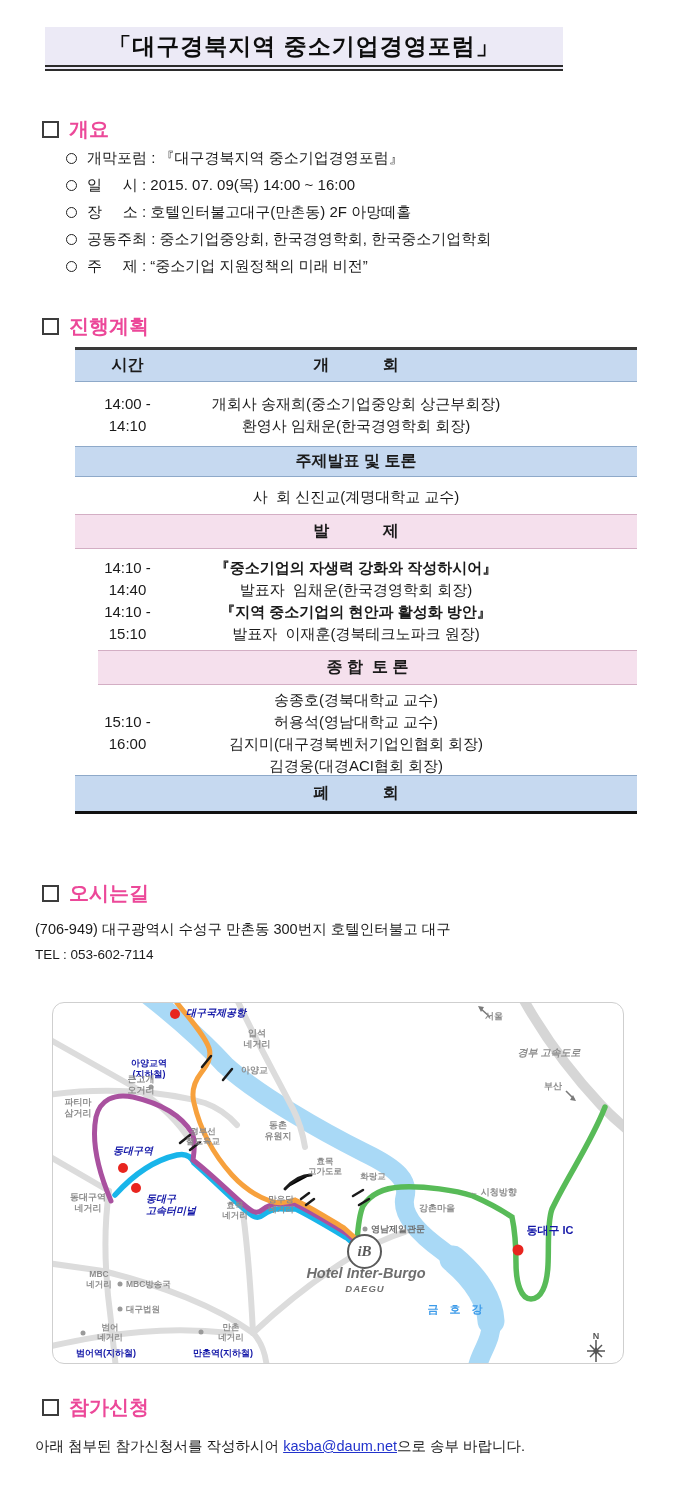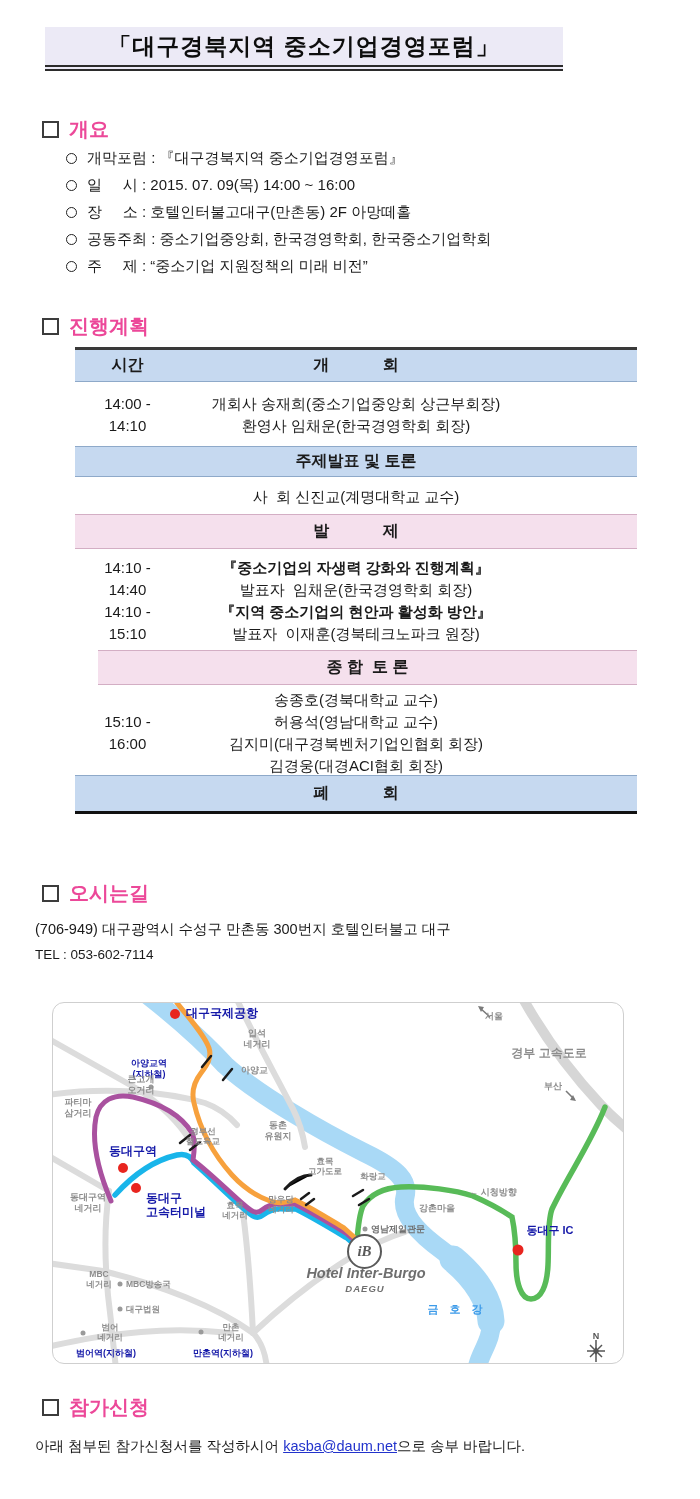--- a/index.html
+++ b/index.html
@@ -45,21 +45,21 @@
   .map{position:absolute;left:52px;top:1002px;width:570px;height:360px;background:#fff;
        border:1.5px solid #cfcfcf;border-radius:12px;overflow:hidden;}
   .map svg{position:absolute;left:0;top:0;}
   .ml{position:absolute;font-size:9px;line-height:1.2;color:#8d8d8d;font-weight:600;
       text-align:center;transform:translate(-50%,-50%);white-space:pre;}
   .ml.left{transform:translate(0,-50%);text-align:left;}
   .ml.navy{color:#1418a8;font-weight:bold;}
   .ml.blue{color:#3d9be9;font-weight:bold;letter-spacing:4px;font-size:11px;}
   .ml.hotel{color:#6e6e6e;font-weight:bold;font-style:italic;font-size:14.5px;white-space:nowrap;}
   .ml.hotelsub{color:#6e6e6e;font-weight:bold;font-style:italic;font-size:9.5px;letter-spacing:1px;}
-  .ml.s10{font-size:12px;}
+  .ml.s10{font-size:10px;font-style:italic;}
   .ml.s11{font-size:11px;}
   .ml.s8{font-size:8.5px;}
   .logo-circle{position:absolute;left:294px;top:231px;width:31px;height:31px;border:2.5px solid #5a5a5a;
        border-radius:50%;background:#fff;display:flex;align-items:center;justify-content:center;
        font-style:italic;font-weight:bold;font-size:15px;color:#5a5a5a;font-family:"Liberation Serif",serif;}
 
   
   .reg-line{position:absolute;left:35px;top:1437px;font-size:14.5px;}
   .reg-line a{color:#2233cc;text-decoration:underline;}
   .reg-tel{position:absolute;left:35px;top:1526px;font-size:15px;}
@@ -136,21 +136,21 @@
   </div>
 
   <div class="row" style="height:101px;">
     <div class="timecol" style="top:8px;">
       <div>14:10 -</div>
       <div>14:40</div>
       <div>14:10 -</div>
       <div>15:10</div>
     </div>
     <div class="content" style="padding-top:8px;">
-      <div class="bold">『중소기업의 자생력 강화와 진행계획』</div>
+      <div class="bold">『중소기업의 자생력 강화와 작성하시어』</div>
       <div class="pre">발표자  임채운(한국경영학회 회장)</div>
       <div class="bold">『지역 중소기업의 현안과 활성화 방안』</div>
       <div class="pre">발표자  이재훈(경북테크노파크 원장)</div>
     </div>
   </div>
 
   <div class="bar pink" style="height:33px;margin-left:23px;">
     <div class="pre">종 합  토 론</div>
   </div>
 

